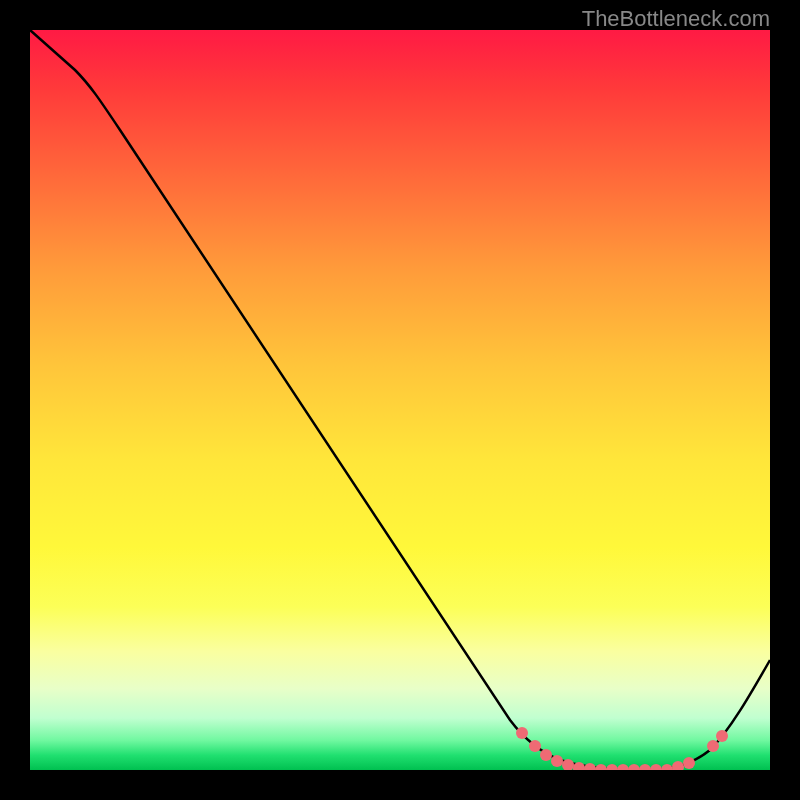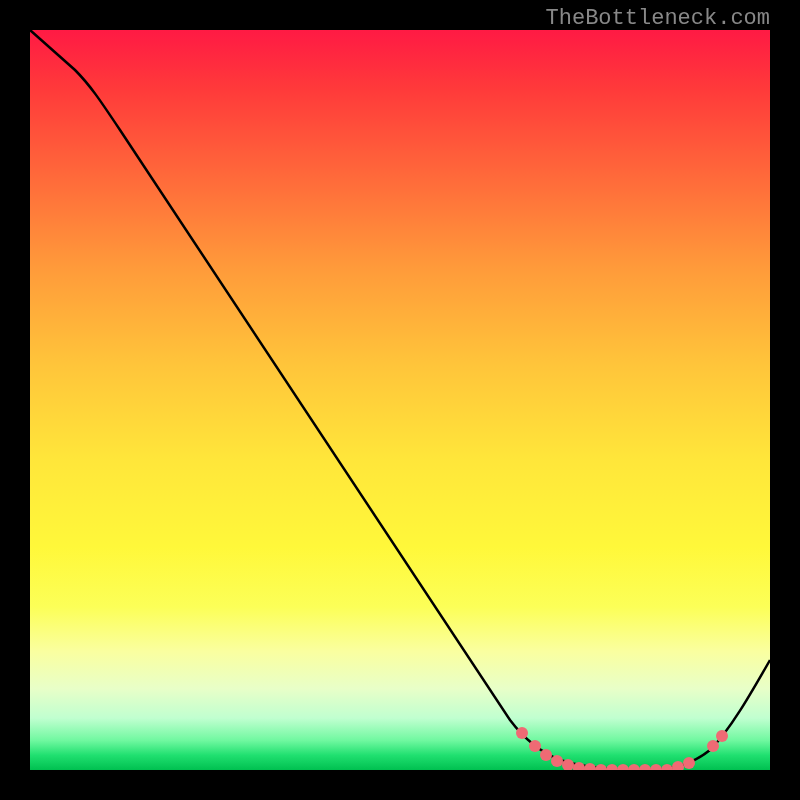--- a/index.html
+++ b/index.html
@@ -9,21 +9,20 @@
     width: 800px;
     height: 800px;
     overflow: hidden;
     font-family: Arial, sans-serif;
   }
   .container {
     position: relative;
     width: 800px;
     height: 632px;
     background: #000;
-    font-family: Liberation Mono, monospace;
   }
   .plot-area {
     position: absolute;
     left: 30px;
     top: 30px;
     width: 740px;
     height: 740px;
     background: linear-gradient(to bottom,
       #ff1a44 0%,
       #ff3a3a 8%,

